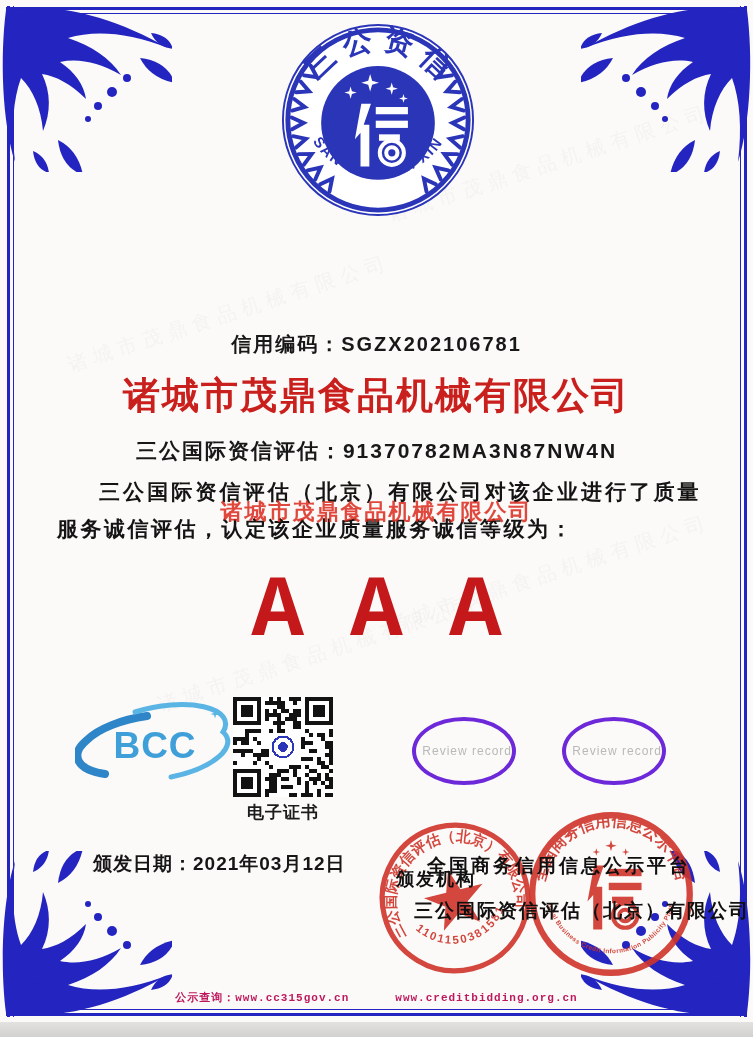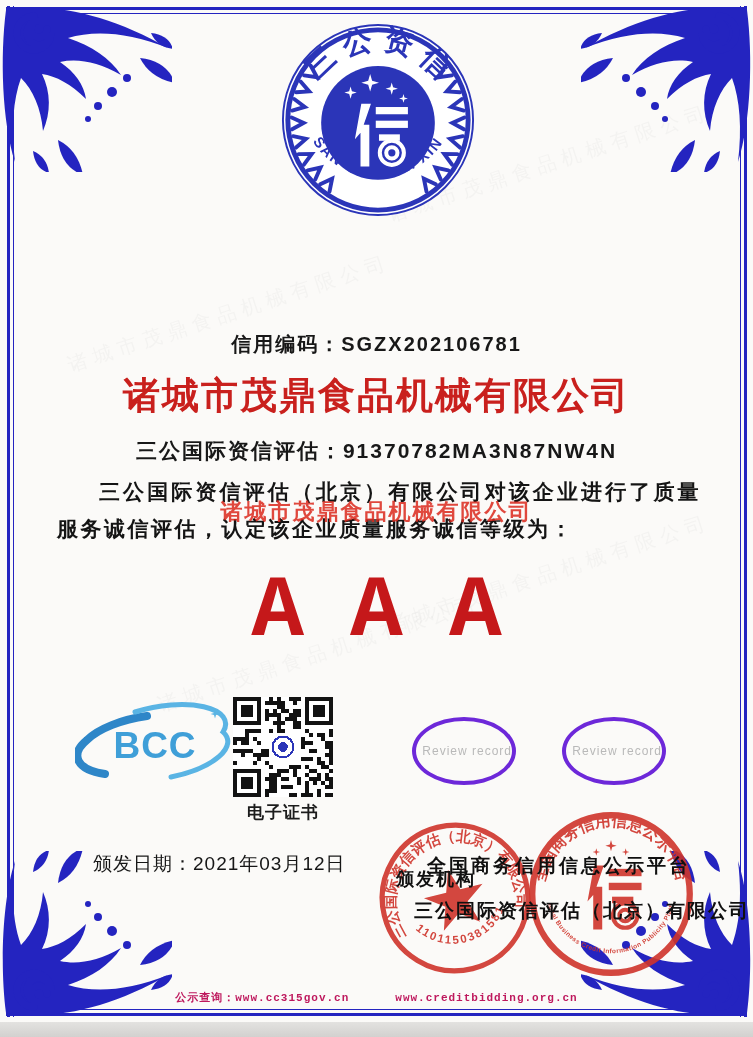--- a/index.html
+++ b/index.html
@@ -56,21 +56,21 @@
   .caption{position:absolute;font-size:17px;font-weight:bold;color:#1c1c1c;letter-spacing:1px;z-index:1;}
   .cap-bcc{left:60px;top:797px;width:190px;text-align:center;}
   .cap-qr{left:233px;top:801px;width:100px;text-align:center;}
   .qr{position:absolute;left:233px;top:697px;width:100px;height:100px;z-index:1;}
   .oval{position:absolute;width:96px;height:60px;border:4px solid #6d28d9;border-radius:50%;
     display:flex;align-items:center;justify-content:flex-end;color:#b9b9b9;font-size:12px;
     letter-spacing:1px;z-index:1;background:transparent;}
   .oval.o1{left:412px;top:717px;}
   .oval.o2{left:562px;top:717px;}
   
-  .date-line{position:absolute;left:93px;font-size:19px;font-weight:normal;letter-spacing:1px;color:#161616;z-index:3;}
+  .date-line{position:absolute;left:93px;font-size:19px;font-weight:bold;letter-spacing:1px;color:#161616;z-index:3;}
   .d1{top:851px;} .d2{top:897px;}
   
   .stamp{position:absolute;z-index:1;opacity:.9;}
   .stamp-left{left:377px;top:820px;width:156px;height:156px;transform:rotate(-14deg);}
   .stamp-right{left:527px;top:810px;width:168px;height:168px;}
   .issuer{position:absolute;color:#101010;z-index:3;font-weight:bold;}
   .iss-label{left:396px;top:867px;font-size:18px;letter-spacing:2px;}
   .iss-1{left:427px;top:853px;font-size:19px;letter-spacing:3px;}
   .iss-2{left:414px;top:898px;font-size:19px;letter-spacing:2px;}
   

